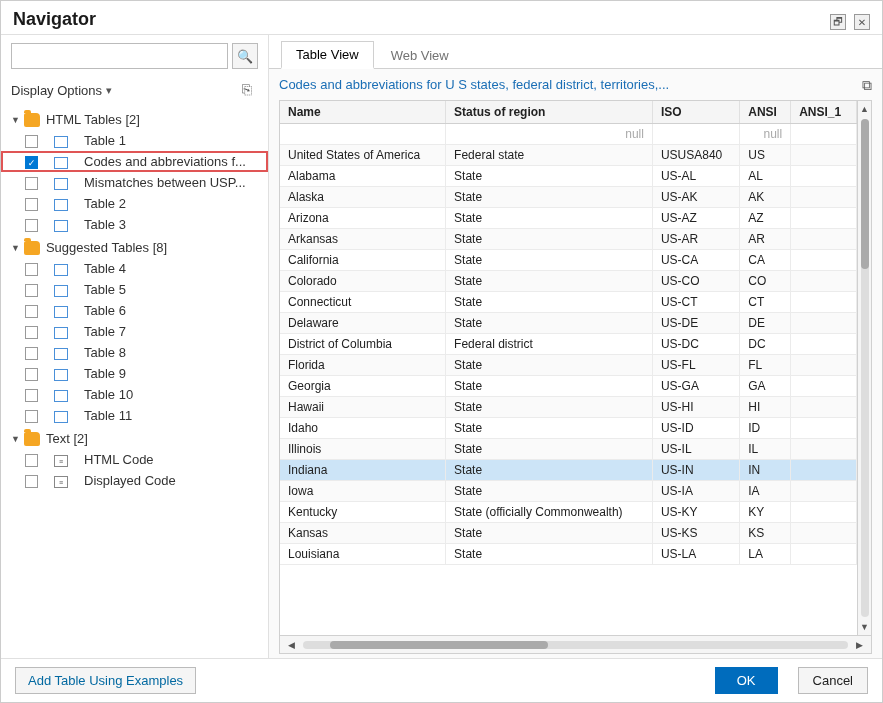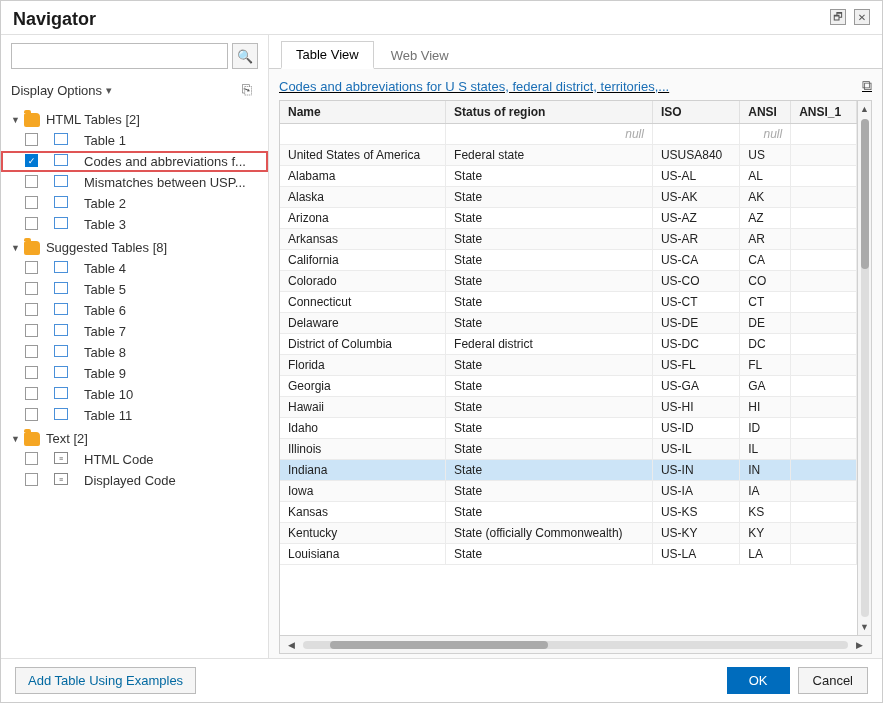--- a/index.html
+++ b/index.html
@@ -17,21 +17,21 @@
       height: 703px;
       background: #ffffff;
       border: 1px solid #ccc;
       box-shadow: 0 4px 20px rgba(0,0,0,0.3);
       display: flex;
       flex-direction: column;
       position: relative;
     }
     .title-bar {
       display: flex;
-      align-items: flex-start;
+      align-items: flex-end;
       justify-content: space-between;
       padding: 8px 12px 4px 12px;
       border-bottom: 1px solid #e0e0e0;
       background: #fff;
     }
     .title-bar-title {
       font-size: 18px;
       font-weight: 600;
       color: #1a1a1a;
     }
@@ -157,21 +157,21 @@
       background: #f5a623;
       border-radius: 2px 2px 0 0;
     }
     .triangle {
       display: inline-block;
       font-size: 9px;
       color: #555;
     }
     .tree-item {
       display: flex;
-      align-items: flex-start;
+      align-items: flex-end;
       padding: 3px 10px 3px 24px;
       cursor: pointer;
       gap: 16px;
       font-size: 13px;
       color: #333;
     }
     .tree-item.selected {
       background: #fff;
       outline: 2px solid #e05555;
       outline-offset: -2px;
@@ -251,24 +251,23 @@
     }
     .preview-area {
       flex: 1;
       overflow: hidden;
       display: flex;
       flex-direction: column;
       padding: 8px 10px 4px 10px;
     }
     .preview-title-row {
       display: flex;
-      align-items: flex-end;
+      align-items: flex-start;
       justify-content: space-between;
       margin-bottom: 6px;
-      text-decoration: underline;
     }
     .preview-title {
       font-size: 13px;
       color: #1a6eb5;
       font-weight: 400;
     }
     .preview-icon-btn {
       cursor: pointer;
       color: #555;
       font-size: 14px;
@@ -299,21 +298,20 @@
     .data-table td {
       border-bottom: 1px solid #ebebeb;
       border-right: 1px solid #ebebeb;
       padding: 3px 8px;
       color: #222;
       white-space: nowrap;
     }
     .data-table tr:nth-child(even) td { background: #fafafa; }
     .data-table .null-row td {
       color: #aaa;
-      font-style: italic;
       text-align: right;
     }
     .table-scroll-wrapper {
       overflow: auto;
       flex: 1;
     }
     .highlighted-row td {
       background: #cce4f7 !important;
     }
     
@@ -358,21 +356,21 @@
     .add-table-btn {
       padding: 5px 12px;
       border: 1px solid #bbb;
       background: #f5f5f5;
       font-size: 13px;
       cursor: pointer;
       color: #0369a1;
     }
     .footer-right {
       display: flex;
-      gap: 8px;
+      gap: 20px;
     }
     .ok-btn {
       padding: 5px 22px;
       background: #006cbd;
       color: #fff;
       border: none;
       font-size: 13px;
       cursor: pointer;
     }
     .cancel-btn {
@@ -776,31 +774,31 @@
                     <td></td>
                   </tr>
                   <tr>
                     <td>Iowa</td>
                     <td>State</td>
                     <td>US-IA</td>
                     <td>IA</td>
                     <td></td>
                   </tr>
                   <tr>
-                    <td>Kansas</td>
-                    <td>State</td>
-                    <td>US-KS</td>
-                    <td>KS</td>
-                    <td></td>
-                  </tr>
-                  <tr>
                     <td>Kentucky</td>
                     <td>State (officially Commonwealth)</td>
                     <td>US-KY</td>
                     <td>KY</td>
+                    <td></td>
+                  </tr>
+                  <tr>
+                    <td>Kansas</td>
+                    <td>State</td>
+                    <td>US-KS</td>
+                    <td>KS</td>
                     <td></td>
                   </tr>
                   <tr>
                     <td>Louisiana</td>
                     <td>State</td>
                     <td>US-LA</td>
                     <td>LA</td>
                     <td></td>
                   </tr>
                 </tbody>

